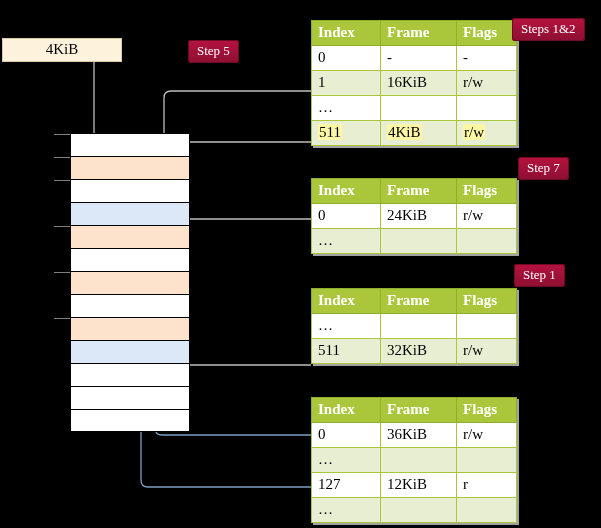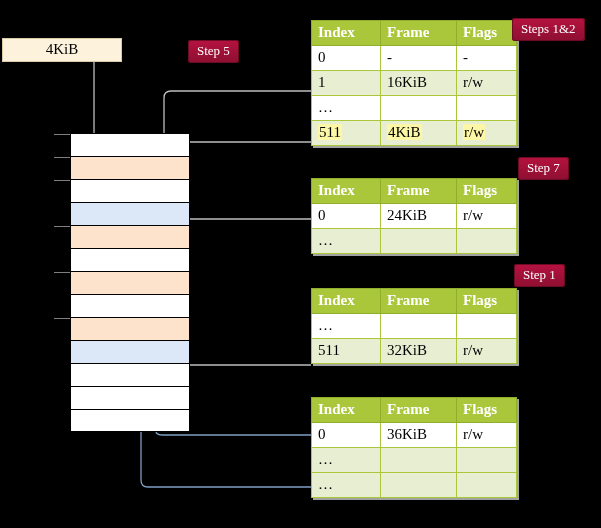--- a/index.html
+++ b/index.html
@@ -246,20 +246,25 @@
           <tr>
             <td class="c-index">0</td>
             <td class="c-frame">36KiB</td>
             <td class="c-flags">r/w</td>
           </tr>
           <tr class="alt">
             <td class="c-index">…</td>
             <td class="c-frame"></td>
             <td class="c-flags"></td>
           </tr>
+          <tr>
+            <td class="c-index">127</td>
+            <td class="c-frame">12KiB</td>
+            <td class="c-flags">r</td>
+          </tr>
           <tr class="alt">
             <td class="c-index">…</td>
             <td class="c-frame"></td>
             <td class="c-flags"></td>
           </tr>
         </tbody>
       </table>
     </div>
 
   <div id="badges-host">

